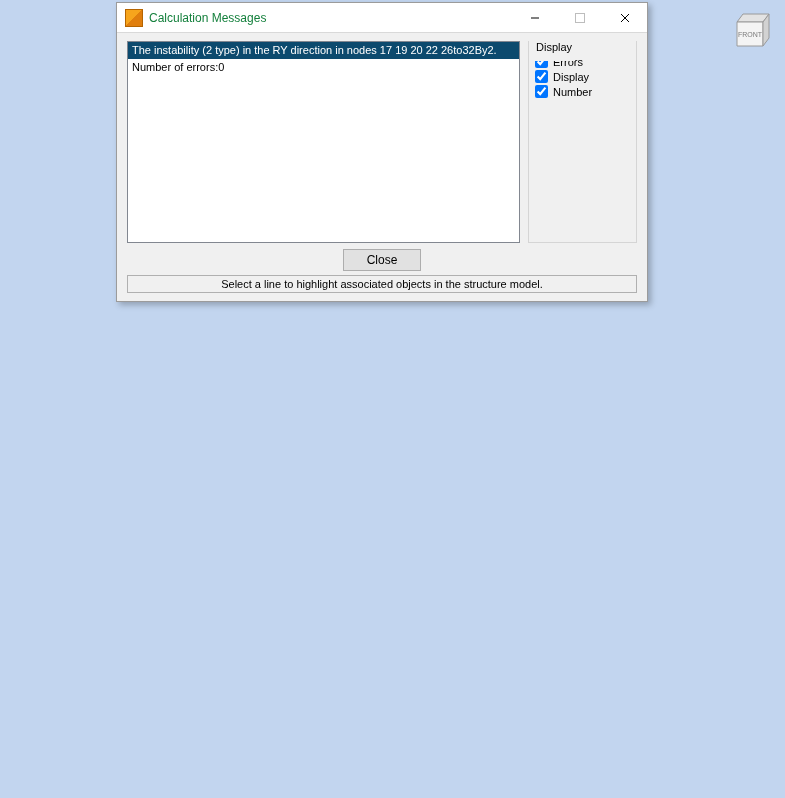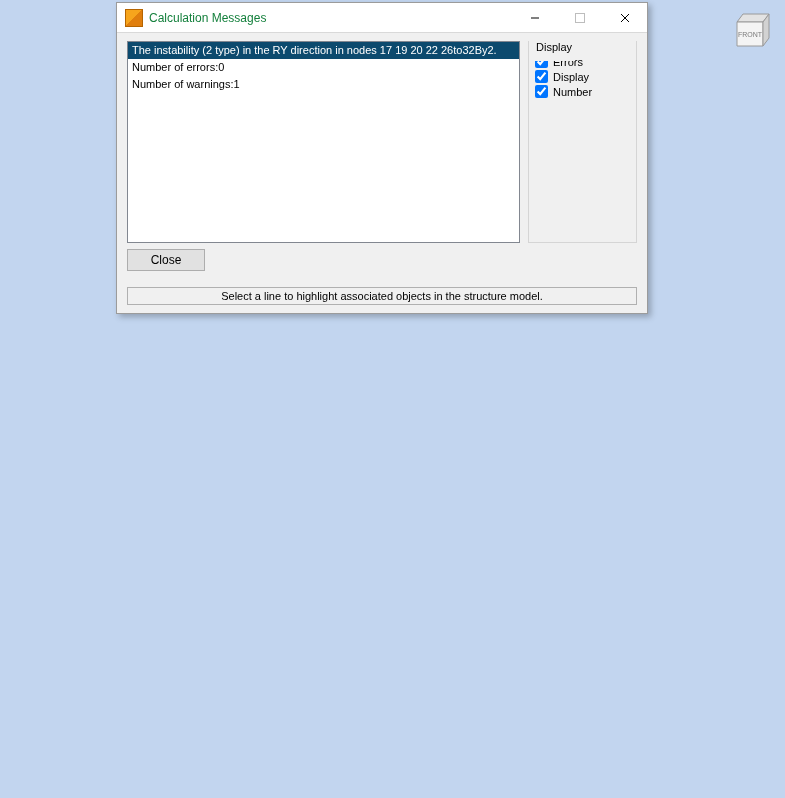--- a/index.html
+++ b/index.html
@@ -13,21 +13,21 @@
 .winbtn svg{width:10px;height:10px;stroke:currentColor;fill:none;stroke-width:1}
 .inner{padding:8px 10px 6px 10px}
 .row1{display:flex;gap:8px}
 .msglist{flex:1;height:200px;background:#fff;border:1px solid #828790;overflow:auto;font-size:11px;line-height:15px}
 .msglist .line{padding:1px 4px;white-space:nowrap}
 .msglist .line.sel{background:#0c4a6e;color:#fff}
 .display-box{width:95px;border:1px solid #d5d5d5;border-top:none;position:relative;padding:12px 6px 6px 6px;background:#f0f0f0}
 .display-box .legend{position:absolute;top:-8px;left:4px;background:#f0f0f0;padding:8px 3px;font-size:11px}
 .chk{display:flex;align-items:flex-end;gap:5px;margin:2px 0;font-size:11px}
 .chk input{margin:0;width:13px;height:13px}
-.row2{display:flex;justify-content:flex-start;margin:6px 0 16px 0}
+.row2{display:flex;justify-content:center;margin:6px 0 4px 0}
 .closebtn{width:78px;height:22px;background:#e1e1e1;border:1px solid #adadad;font-size:12px}
 .hint{border:1px solid #b0b0b0;background:#f0f0f0;text-align:center;font-size:11px;padding:2px 9px;margin:0 0 2px 0}
 
 .viewcube{position:absolute;right:8px;top:4px;width:52px;height:52px}
 .viewcube svg{width:52px;height:52px}
 
 .scene{position:absolute;left:0;top:0;width:785px;height:798px;z-index:-1}
 .node{fill:#40f040;stroke:#0a9a0a;stroke-width:1.5}
 .slab{fill:#b3bfe3;stroke:#8e99c4;stroke-width:1}
 .wall{fill:#bcdce0;stroke:#7e9ea2;stroke-width:.6}
@@ -133,21 +133,20 @@
           <line x1="9" y1="1" x2="1" y2="9"></line>
         </svg>
       </div>
   </div>
 
   <div class="inner">
     <div class="row1">
       <div class="msglist">
         <div class="line sel">The instability (2 type) in the RY direction in nodes 17 19 20 22 26to32By2.</div>
         <div class="line">Number of errors:0</div>
-        <div class="line">Number of warnings:1</div>
       </div>
 
       <div class="display-box">
         <span class="legend">Display</span>
         <label class="chk">
           <input type="checkbox" checked="" style="">
           <span>Errors</span>
         </label>
         <label class="chk">
           <input type="checkbox" checked="" style="">

